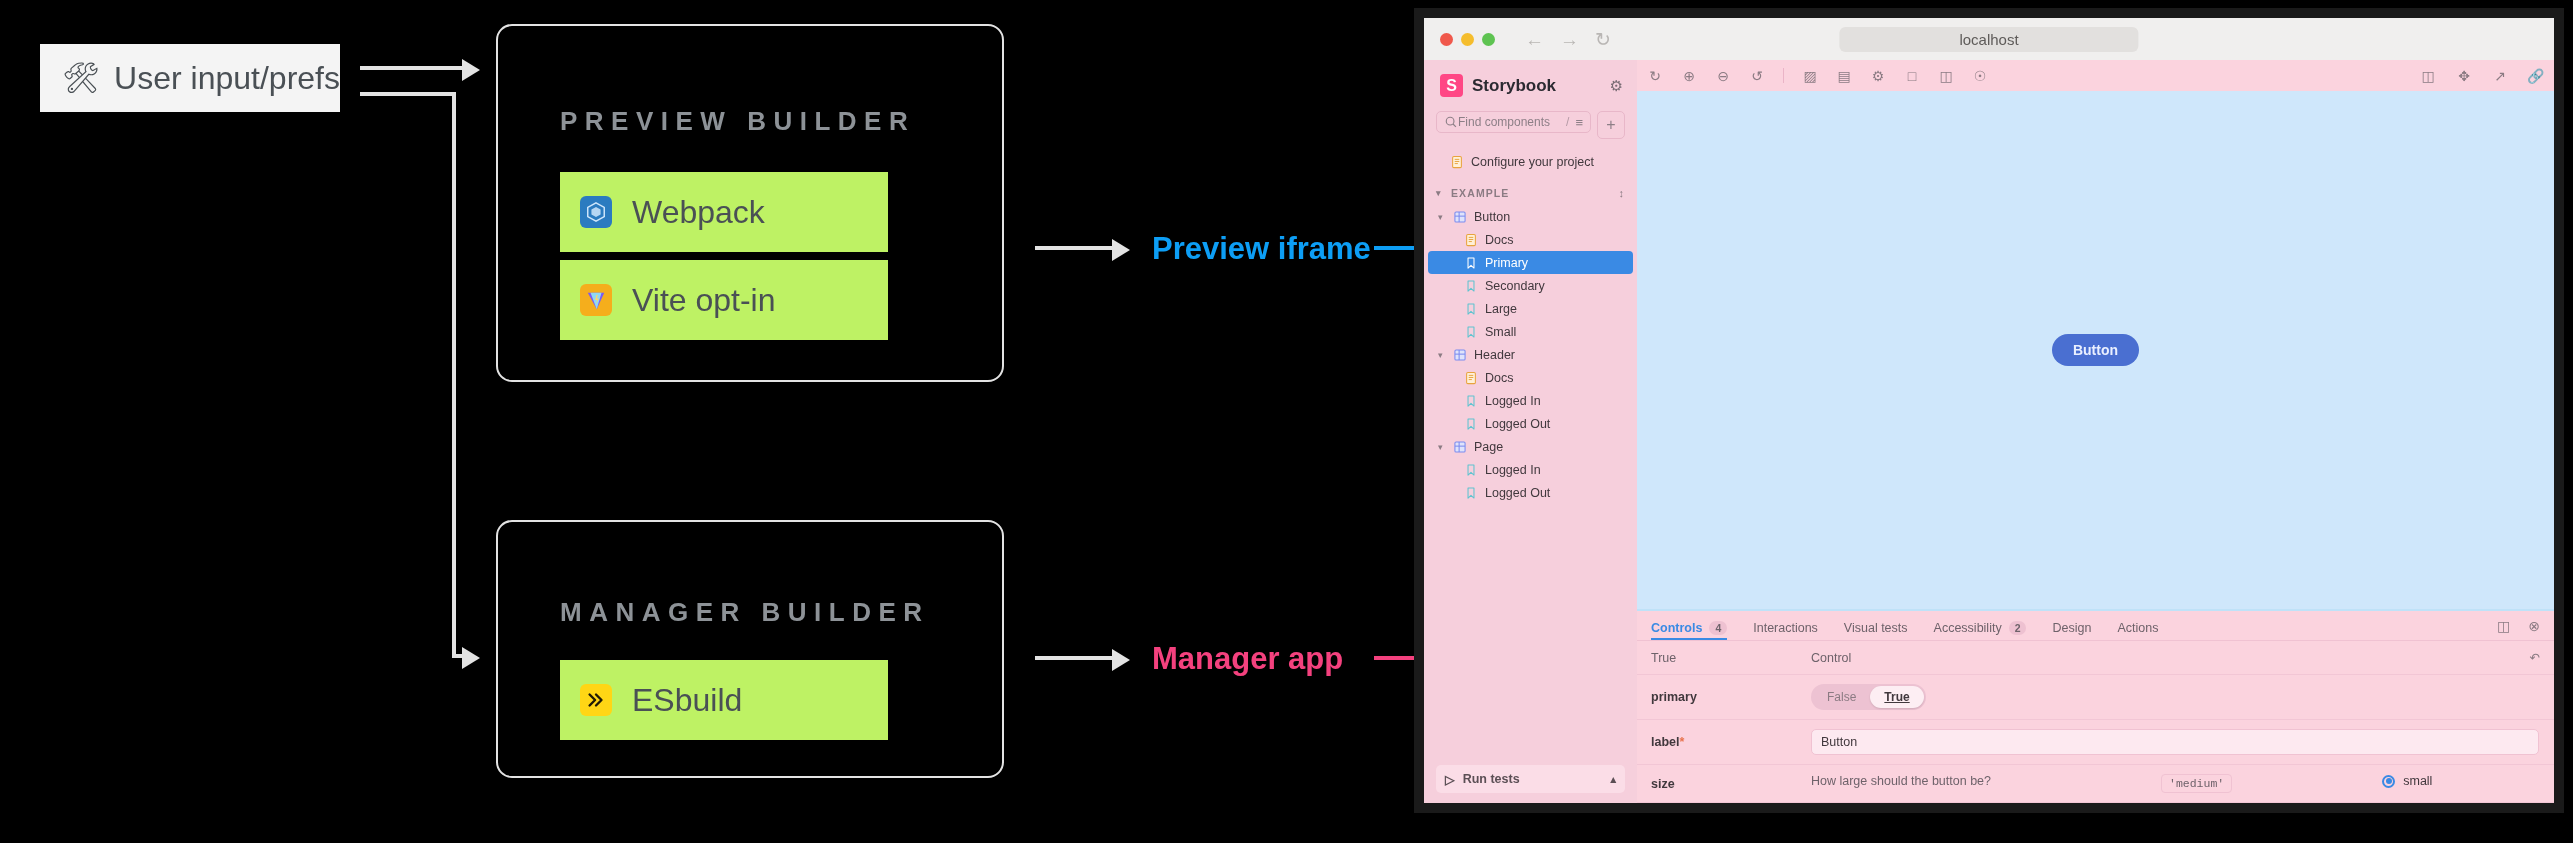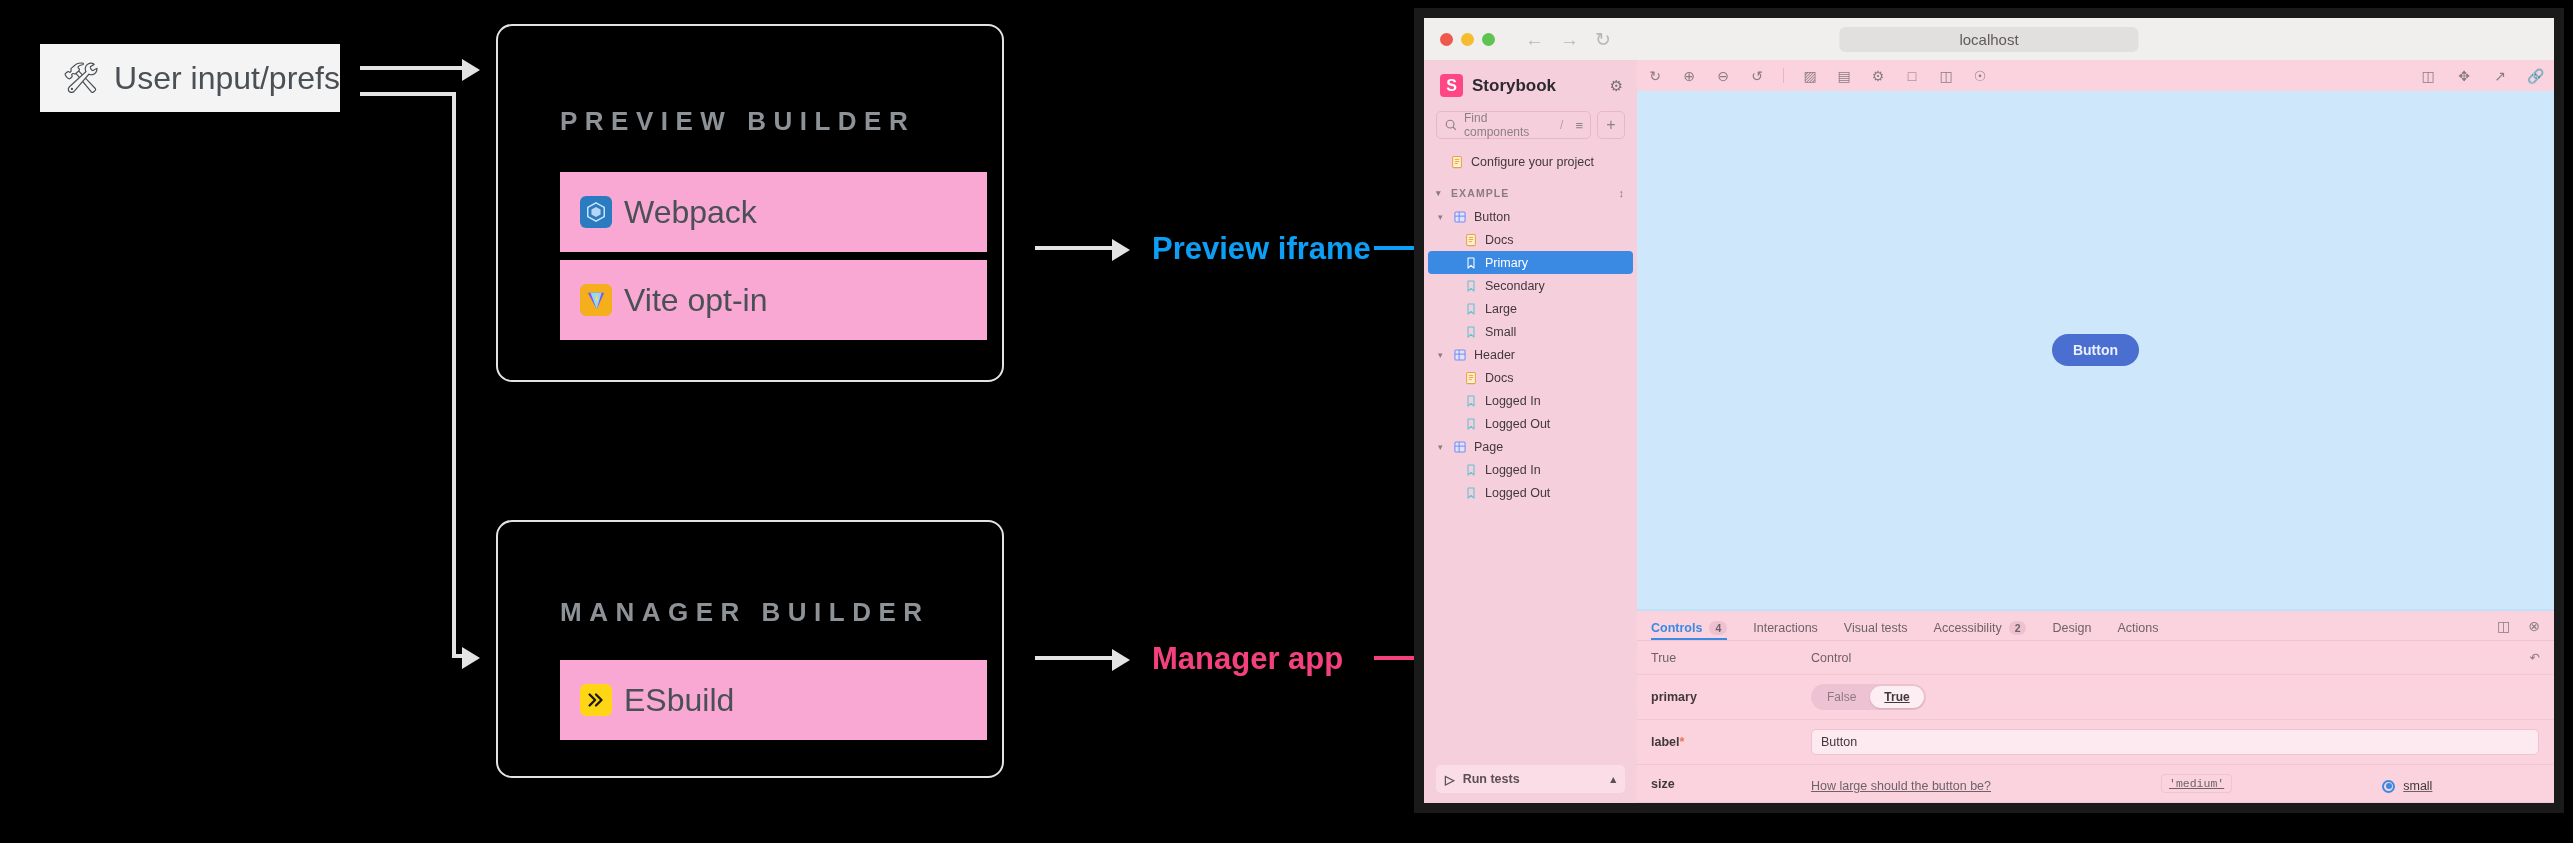--- a/index.html
+++ b/index.html
@@ -41,26 +41,26 @@
     font-size: 26px;
     font-weight: 700;
     letter-spacing: 7.5px;
   }
   .box-preview .heading { top: 80px; }
   .box-manager .heading { top: 75px; }
 
   .row {
     position: absolute;
     left: 62px;
-    width: 427px;
+    width: 328px;
     height: 80px;
-    background: #f9a8d4;
+    background: #bef264;
     display: flex;
     align-items: center;
-    gap: 12px;
+    gap: 20px;
     padding-left: 20px;
     color: #4a5055;
     font-size: 32px;
   }
   .box-preview .row-0 { top: 146px; }
   .box-preview .row-1 { top: 234px; }
   .box-manager .row-0 { top: 138px; }
 
   .badge {
     width: 32px; height: 32px; border-radius: 6px;
@@ -137,22 +137,22 @@
   .sb-logo {
     width: 23px; height: 23px; background:#ff4785; border-radius: 4px;
     color:#fff; font-weight:700; font-size:16px;
     display:flex; align-items:center; justify-content:center;
   }
   .sb-title { font-size:17px; font-weight:700; color:#2b2a31; }
   .gear { margin-left:auto; color:#7a6d75; font-size:15px; }
 
   .sb-searchrow { display:flex; gap:6px; margin-top: 14px; }
   .sb-search {
-    flex: 1; height: 28px; border: 1px solid #e8b7c9; border-radius: 5px;
-    display:flex; align-items:center; gap:6px; padding: 0 7px;
+    flex: 1; height: 22px; border: 1px solid #e8b7c9; border-radius: 5px;
+    display:flex; align-items:center; padding: 0 7px;
     font-size: 12px; color:#8d7f87;
   }
   .sb-search .slash { margin-left:auto; font-size: 12px; color:#b59aa6; }
   .sb-filter { color:#8d7f87; font-size:13px; padding-left:6px; }
   .sb-add {
     width: 28px; height:28px; border:1px solid #e8b7c9; border-radius:5px;
     display:flex;align-items:center;justify-content:center;
     color:#8d7f87; font-size:16px;
   }
 
@@ -251,21 +251,21 @@
   .mono {
     font-family:"Liberation Mono", monospace; font-size:11.5px;
     border:1px solid #f0c2d2; border-radius:4px; padding: 2px 7px; color:#6e626a;
   }
   .radio { display:inline-flex; align-items:center; gap:8px; font-size:12.5px; color:#41383d; }
   .radio .rb {
     width:13px;height:13px;border-radius:50%;border:2px solid #3a8ae4;
     display:flex;align-items:center;justify-content:center;
   }
   .radio .rb i { width:6px;height:6px;border-radius:50%;background:#3a8ae4; display:block;}
-  .sizecells { display:flex; align-items:flex-end;text-decoration:underline; }
+  .sizecells { display:flex; align-items:flex-start; }
   .sizecells .desc { flex: 0 0 auto; }
   .sizecells .mono { margin-left: 170px; }
   .sizecells .radio { margin-left: 150px; }
 </style>
 </head>
 <body>
 
 <div class="stage">
 
   <div class="chip node-user">

